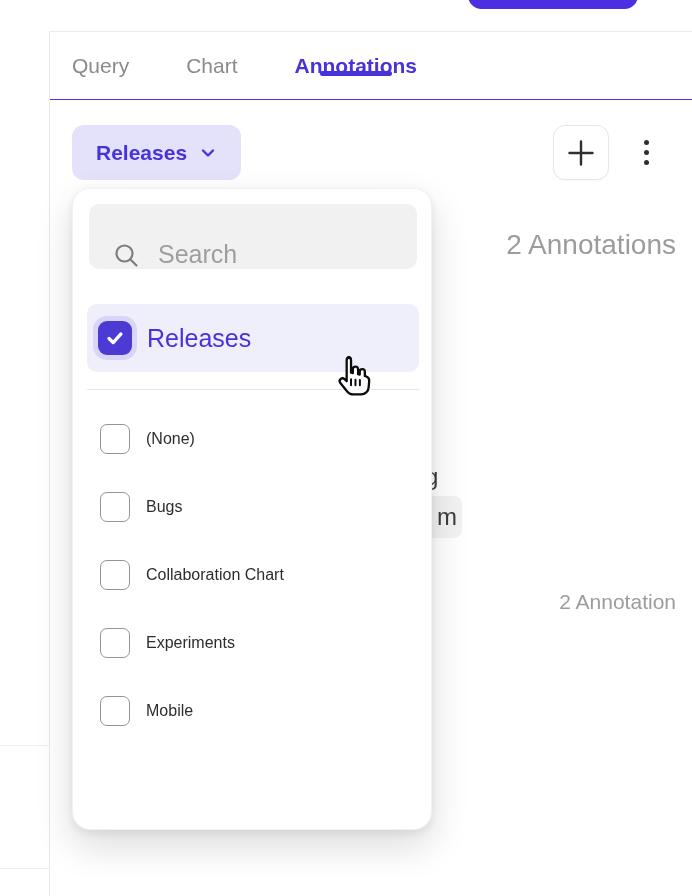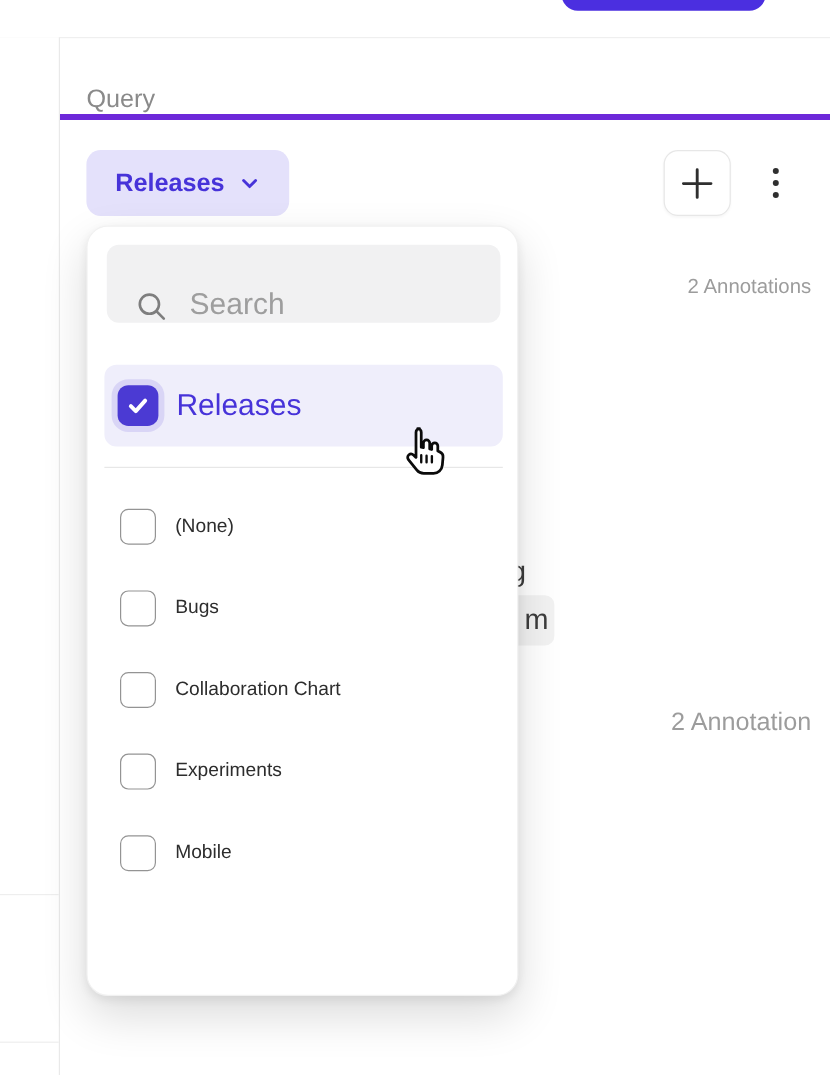--- a/index.html
+++ b/index.html
@@ -13,41 +13,41 @@
   .top-divider { position:absolute; left:0; top:31px; width:692px; height:1px; background:#ebebeb; }
 
   
   .left-rail { position:absolute; left:0; top:31px; width:50px; height:865px;
                background:#fff; border-right:1px solid #e9e9e9; }
   .rail-divider-1 { position:absolute; left:0; top:714px; width:49px; height:1px; background:#eeeeee; }
   .rail-divider-2 { position:absolute; left:0; top:837px; width:49px; height:1px; background:#eeeeee; }
 
   
   .tabs { position:absolute; left:50px; top:32px; width:642px; height:68px;
-          border-bottom:5px solid #6d28d9; display:flex; align-items:flex-end;
+          border-bottom:1px solid #6d28d9; display:flex; align-items:center;
           padding-left:22px; gap:57px; background:#fff; }
   .tab { position:relative; display:flex; align-items:center; font-size:21px; font-weight:500;
          color:#8a8a8a; cursor:pointer; }
   .tab.active { color:#4733d9; font-weight:600; }
   .tab.active::after { content:""; position:absolute; left:50%; transform:translateX(-50%);
          bottom:2px; width:72px; height:5px; border-radius:3px; background:#4733d9; }
 
   
   .filter-chip { position:absolute; left:72px; top:125px; height:55px; padding:0 24px;
                  background:#e4e1fb; border-radius:12px; display:flex; align-items:center;
                  gap:12px; cursor:pointer; }
   .filter-chip .label { font-size:21px; font-weight:600; color:#4733d9; }
   .add-btn { position:absolute; left:553px; top:125px; width:56px; height:55px; background:#fff;
              border:1px solid #e7e7e7; border-radius:12px; display:flex; align-items:center;
              justify-content:center; cursor:pointer; box-shadow:0 1px 2px rgba(0,0,0,0.03); }
   .kebab-btn { position:absolute; left:632px; top:125px; width:28px; height:55px; display:flex;
                flex-direction:column; align-items:center; justify-content:center; gap:5px; cursor:pointer; }
   .kebab-btn .dot { width:5px; height:5px; border-radius:50%; background:#2f2f2f; }
 
-  .count-2 { position:absolute; right:16px; top:229px; font-size:17px; color:#9c9c9c; }
+  .count-2 { position:absolute; right:16px; top:229px; font-size:28px; color:#9c9c9c; }
   .count-1 { position:absolute; right:16px; top:590px; font-size:21px; color:#9c9c9c; }
 
   
   .bg-fragment-g { position:absolute; left:425px; top:463px; font-size:24px; color:#3c3c3c; }
   .bg-badge { position:absolute; left:418px; top:496px; width:44px; height:42px; background:#f2f2f2;
               border-radius:0 8px 8px 0; display:flex; align-items:center; z-index:1; }
   .bg-badge span { font-size:24px; color:#3c3c3c; padding-left:19px; }
 
   
   .dropdown { position:absolute; left:72px; top:188px; width:360px; height:642px; background:#fff;
@@ -86,20 +86,22 @@
   <div class="top-primary-btn"></div>
   <div class="top-divider"></div>
 
   <div class="left-rail">
     <div class="rail-divider-1"></div>
     <div class="rail-divider-2"></div>
   </div>
 
   <div class="tabs">
     <div class="tab">Query</div>
+    <div class="tab">Chart</div>
+    <div class="tab active">Annotations</div>
   </div>
 
   <div class="filter-chip">
     <span class="label">Releases</span>
     <span style="display:flex;">
       <svg width="18" height="18" viewBox="0 0 18 18" fill="none">
         <path d="M4 6.5 L9 11.5 L14 6.5" stroke="#4733d9" stroke-width="2.4" stroke-linecap="round" stroke-linejoin="round"></path>
       </svg>
     </span>
   </div>

